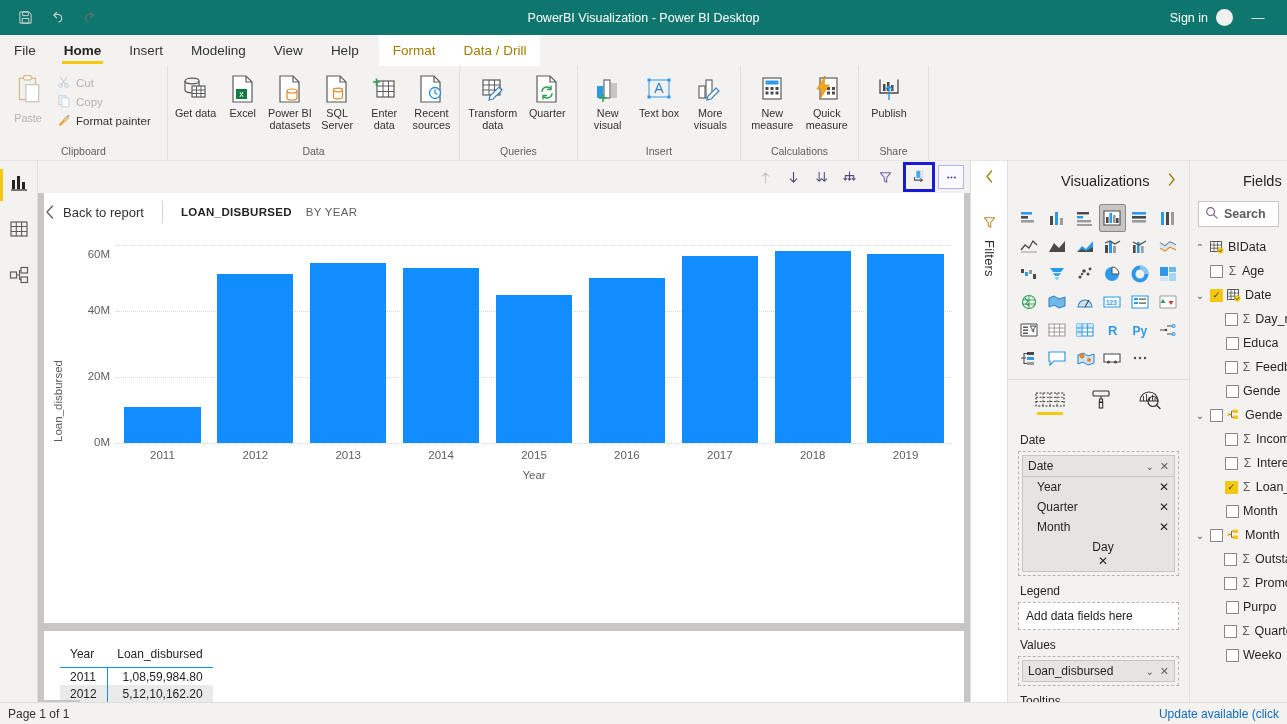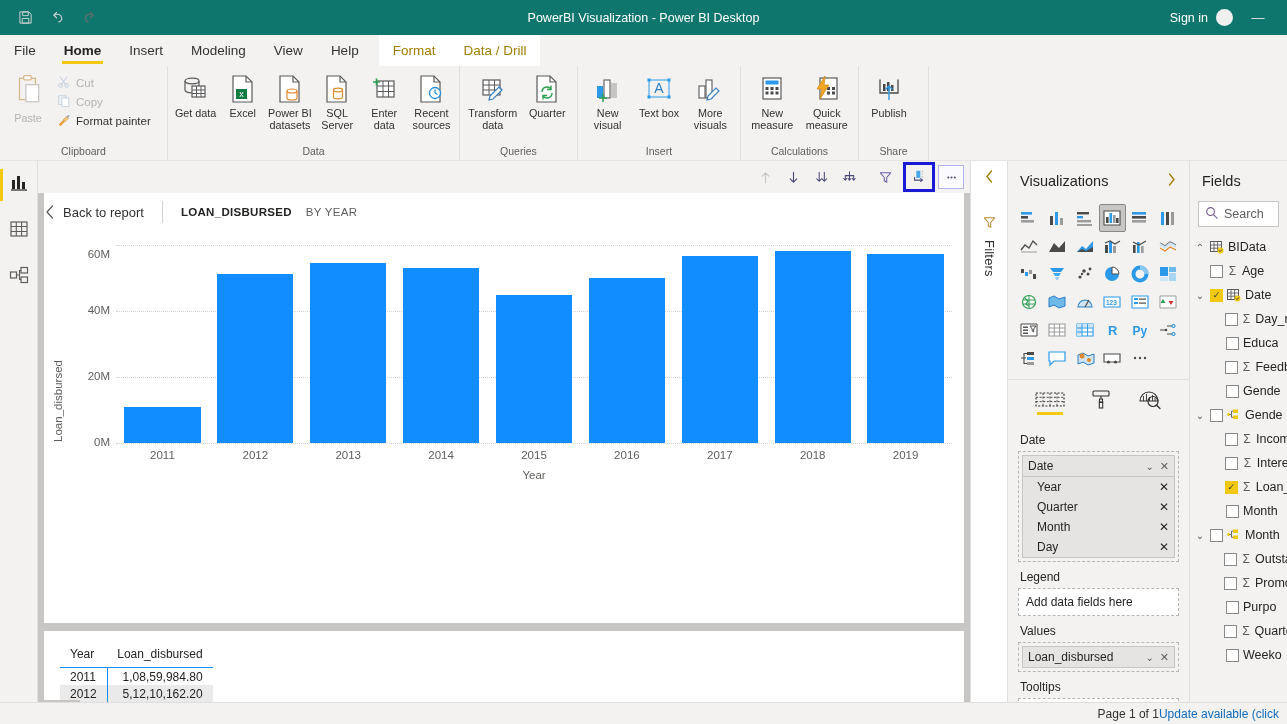--- a/index.html
+++ b/index.html
@@ -196,20 +196,21 @@
   }
 
   
   .vizpane {
     position: absolute; top: 161px; left: 1008px; width: 182px; height: 543px;
     background: #f3f2f1; border-right: 1px solid #e1dfdd; overflow: hidden;
   }
   .pane-head {
     height: 40px; display: flex; align-items: center; justify-content: space-between;
     padding: 0 12px 0 12px;
+    margin-left: 41px;
   }
   .pane-title { font-size: 14.5px; color: #252423; }
   .pane-chev { font-size: 14px; color: #a17e00; cursor: pointer; }
   .vgrid {
     display: grid; grid-template-columns: repeat(6, 1fr); gap: 2px;
     padding: 4px 8px 2px 8px;
   }
   .vicon {
     height: 26px; display: flex; align-items: center; justify-content: center;
     cursor: pointer; border-radius: 1px;
@@ -232,35 +233,35 @@
     display: flex; align-items: center; background: #e6e4e2; border: 1px solid #c8c6c4;
     padding: 3px 5px; font-size: 12px; color: #252423;
   }
   .chip .nm { flex: 1; }
   .chip .cv { color: #605e5c; font-size: 10px; margin-right: 6px; }
   .chip .cx { color: #605e5c; font-size: 11px; cursor: pointer; }
   .subchip {
     display: flex; align-items: center; background: #e6e4e2; border-left: 1px solid #c8c6c4;
     border-right: 1px solid #c8c6c4; padding: 3px 5px 3px 14px; font-size: 12px; color: #252423;
   }
-  .subchip.last { border-bottom: 1px solid #c8c6c4; }
+  .subchip.last { border-bottom: 1px solid #c8c6c4; flex-direction: column; }
   .subchip .nm { flex: 1; }
   .empty-well {
     border: 1px dashed #b8b6b4; background: #fff; padding: 6px 7px;
     font-size: 12px; color: #252423;
   }
 
   
   .fieldspane {
     position: absolute; top: 161px; left: 1190px; width: 97px; height: 543px;
     background: #f3f2f1; overflow: hidden;
   }
   .search-box {
     margin: 0 8px; height: 26px; background: #fff; border: 1px solid #c8c6c4;
-    display: flex; align-items: center; gap: 6px; padding: 1px 6px; font-size: 12.5px; color: #605e5c;
+    display: flex; align-items: center; gap: 6px; padding: 1px 6px; font-size: 12.5px; color: #605e5c; font-weight: bold;
   }
   .flist { padding: 8px 0 0 0; }
   .frow {
     display: flex; align-items: center; gap: 4px; height: 24px; padding-left: 4px;
     font-size: 12.5px; color: #252423; cursor: pointer; white-space: nowrap;
   }
   .frow.lvl1 { padding-left: 4px; }
   .frow.lvl2 { padding-left: 20px; }
   .chev-sm { width: 12px; font-size: 10px; color: #605e5c; display: inline-flex; justify-content: center; }
   .cb {
@@ -270,21 +271,21 @@
   .cb.on { background: #f2c811; border-color: #f2c811; }
   .cb.on::after { content: "✓"; font-size: 9px; color: #3b3a39; line-height: 1; }
   .sigma { font-size: 12px; color: #605e5c; width: 11px; text-align: center; }
   .tbl-ic { display: inline-flex; }
   .fname { overflow: hidden; }
 
   
   .statusbar {
     position: absolute; bottom: 0; left: 0; width: 1287px; height: 22px;
     background: #f3f2f1; border-top: 1px solid #e1dfdd;
-    display: flex; align-items: center; justify-content: flex-end;
+    display: flex; align-items: center; justify-content: space-between;
     padding: 0 8px; font-size: 12px; color: #323130;
   }
   .update-link { color: #0f6cbd; cursor: pointer; }
 
   
   .tooltip {
     position: absolute; left: 793px; top: 122px; background: #ffffff;
     border: 1px solid #e8e8e8; box-shadow: 0 1.5px 4px rgba(0,0,0,.18);
     padding: 7px 12px; font-size: 12.5px; color: #252423; z-index: 50; white-space: nowrap;
   }

